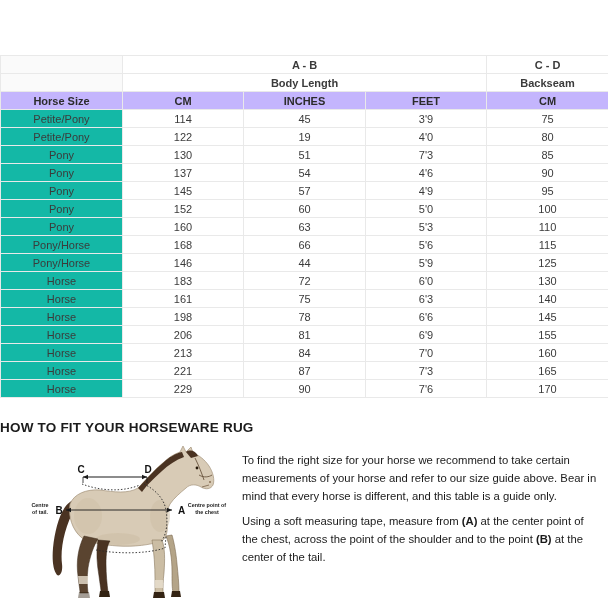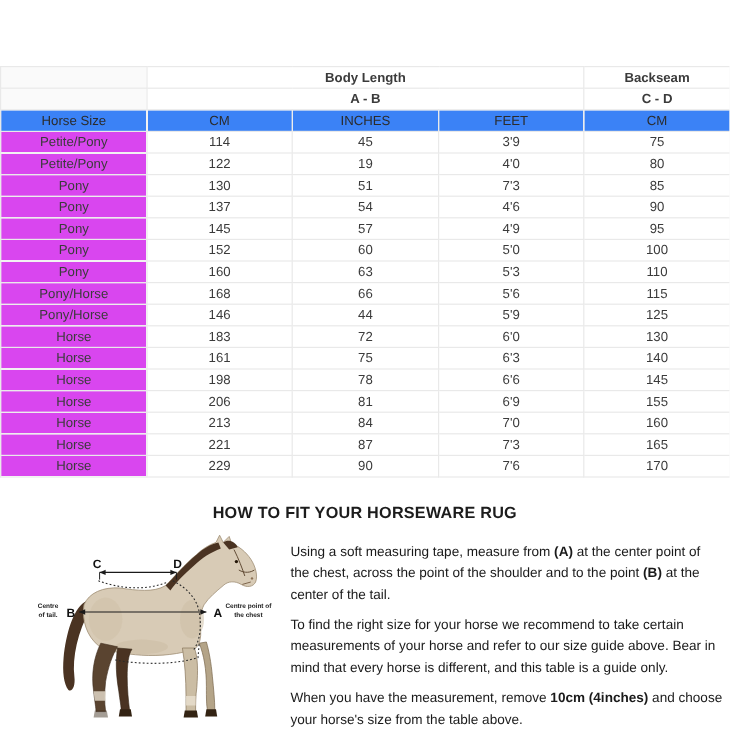--- a/index.html
+++ b/index.html
@@ -8,26 +8,26 @@
   .page { position: relative; width: 608px; height: 608px; background: #ffffff; overflow: hidden; }
 
   
   table.size-table { position: absolute; top: 55px; left: 0; width: 608px; border-collapse: collapse; table-layout: fixed; }
   table.size-table td, table.size-table th {
     border: 1px solid #e9e9e9; height: 18px; padding: 0 2px;
     font-size: 11px; text-align: center; vertical-align: middle; color: #3b3b3b;
     overflow: hidden; white-space: nowrap;
   }
   .grouphead, .subhead { font-weight: 700; color: #2b2b2b; background: #ffffff; }
-  tr.colhead-row th { font-weight: 400; color: #2b2b2b; background: #3b82f6; }
-  td.rowhead { background: #d946ef; }
+  tr.colhead-row th { font-weight: 700; color: #2b2b2b; background: #c4b5fd; }
+  td.rowhead { background: #14b8a6; }
   td.corner { background: #fafafa; }
 
   
-  .fit-title { position: absolute; top: 420px; left: 0; width: 608px; text-align: center;
+  .fit-title { position: absolute; top: 420px; left: 0; width: 608px; 
     font-size: 13.5px; font-weight: 700; color: #1c1c1c; letter-spacing: 0.2px; }
   .fit-text { position: absolute; left: 242px; top: 451px; width: 360px;
     font-size: 11.3px; line-height: 18px; color: #1a1a1a; }
   .fit-text p { margin: 0 0 7px 0; }
   .fit-text strong { font-weight: 700; }
 
   .diagram { position: absolute; left: 26px; top: 444px; width: 212px; height: 160px; }
   .diagram svg { display: block; width: 100%; height: 100%; }
   .measure-letter { font-family: "Liberation Sans", sans-serif; font-size: 10px; font-weight: 700; fill: #111111; }
   .measure-caption { font-family: "Liberation Sans", sans-serif; font-size: 5.4px; font-weight: 700; fill: #222222; }
@@ -41,27 +41,27 @@
     <colgroup>
       <col style="width:122px">
         <col style="width:121px">
         <col style="width:122px">
         <col style="width:121px">
         <col style="width:122px">
     </colgroup>
     <tbody>
       <tr>
         <td class="rowhead corner"></td>
-        <td class="grouphead" colspan="3">Body Length</td>
-        <td class="grouphead">Backseam</td>
+        <td class="subhead" colspan="3">A - B</td>
+        <td class="subhead">C - D</td>
       </tr>
       <tr>
         <td class="rowhead corner"></td>
-        <td class="subhead" colspan="3">A - B</td>
-        <td class="subhead">C - D</td>
+        <td class="grouphead" colspan="3">Body Length</td>
+        <td class="grouphead">Backseam</td>
       </tr>
       <tr class="colhead-row">
         <th>Horse Size</th>
         <th>CM</th>
         <th>INCHES</th>
         <th>FEET</th>
         <th>CM</th>
       </tr>
     </tbody>
     <tbody>
@@ -234,18 +234,17 @@
       <text x="152" y="70" text-anchor="start" class="measure-letter">A</text>
 
       <text x="14" y="63" text-anchor="middle" class="measure-caption">Centre</text>
       <text x="14" y="70" text-anchor="middle" class="measure-caption">of tail.</text>
       <text x="181" y="63" text-anchor="middle" class="measure-caption">Centre point of</text>
       <text x="181" y="70" text-anchor="middle" class="measure-caption">the chest</text>
     </svg>
   </div>
 
   <div class="fit-text">
+      <p><span>To find the right size for your horse we recommend to take certain measurements of your horse and refer to our size guide above. Bear in mind that every horse is different, and this table is a guide only.</span></p>
       <p><span>Using a soft measuring tape, measure from </span><strong>(A)</strong><span> at the center point of the chest, across the point of the shoulder and to the point </span><strong>(B)</strong><span> at the center of the tail.</span></p>
-      <p><span>To find the right size for your horse we recommend to take certain measurements of your horse and refer to our size guide above. Bear in mind that every horse is different, and this table is a guide only.</span></p>
-      <p><span>When you have the measurement, remove </span><strong>10cm (4inches)</strong><span> and choose your horse's size from the table above.</span></p>
     </div>
 
 </div>
 
 </body></html>

